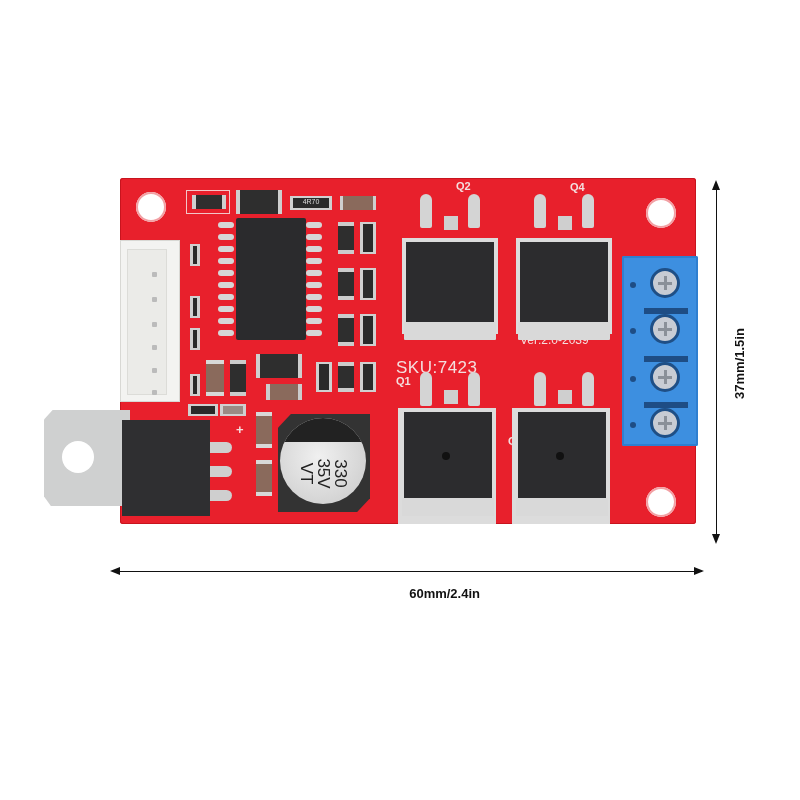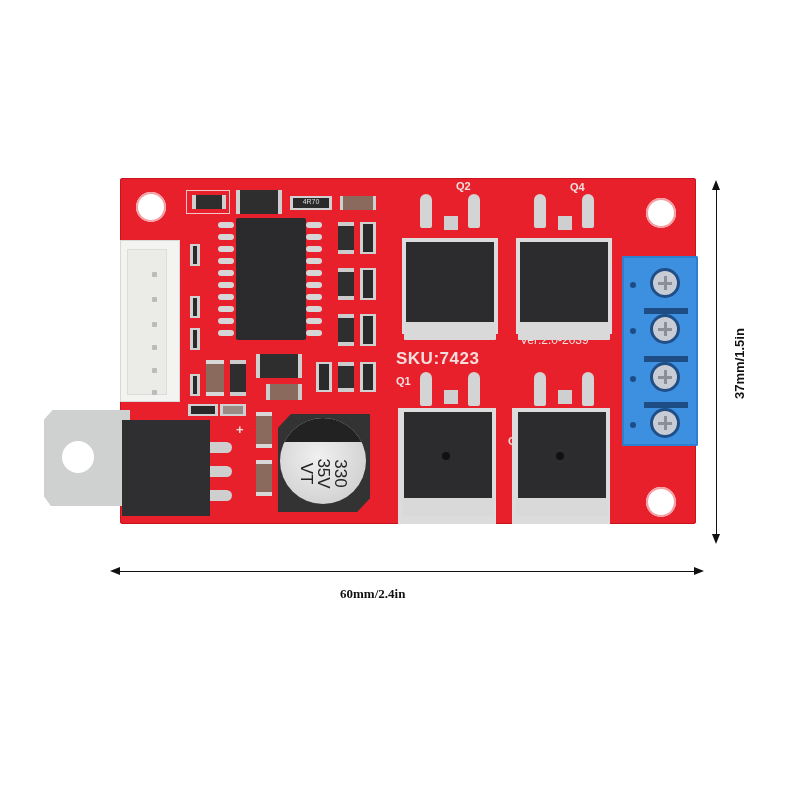--- a/index.html
+++ b/index.html
@@ -46,21 +46,21 @@
   .ecap-band{position:absolute;left:0;top:0;width:86px;height:24px;background:#222;}
   .ecap-text{position:absolute;left:14px;top:30px;transform:rotate(90deg);transform-origin:center;color:#222;font-size:17px;line-height:17px;width:58px;text-align:center;}
   
   .hline{left:114px;top:571px;width:588px;height:1px;background:#111;}
   .vline{left:716px;top:184px;width:1px;height:356px;background:#111;}
   .arrow-l{left:110px;top:567px;width:0;height:0;border-top:4px solid transparent;border-bottom:4px solid transparent;border-right:10px solid #111;}
   .arrow-r{left:694px;top:567px;width:0;height:0;border-top:4px solid transparent;border-bottom:4px solid transparent;border-left:10px solid #111;}
   .arrow-u{left:712px;top:180px;width:0;height:0;border-left:4px solid transparent;border-right:4px solid transparent;border-bottom:10px solid #111;}
   .arrow-d{left:712px;top:534px;width:0;height:0;border-left:4px solid transparent;border-right:4px solid transparent;border-top:10px solid #111;}
   .dim-label{font-weight:bold;font-size:13px;color:#111;}
-  .dim-h{left:340px;top:586px;width:120px;text-align:left;font-family:Liberation Serif, serif;}
+  .dim-h{left:360px;top:586px;width:120px;text-align:right;}
   .dim-v{left:684px;top:356px;width:110px;text-align:center;transform:rotate(-90deg);}
 </style>
 </head>
 <body>
 
 <div class="abs board"></div>
 
 <div class="abs hole" style="left:136px;top:192px;"></div>
 <div class="abs hole" style="left:646px;top:198px;"></div>
 <div class="abs hole" style="left:646px;top:487px;"></div>
@@ -126,21 +126,21 @@
 <div class="abs cap" style="left:206px;top:360px;width:18px;height:36px;"></div>
 <div class="abs diode" style="left:230px;top:360px;width:16px;height:36px;border:0;border-top:4px solid #ccc;border-bottom:4px solid #ccc;"></div>
 <div class="abs diode" style="left:256px;top:354px;width:46px;height:24px;"></div>
 <div class="abs cap" style="left:266px;top:384px;width:36px;height:16px;border:0;border-left:4px solid #ccc;border-right:4px solid #ccc;"></div>
 <div class="abs res" style="left:188px;top:404px;width:30px;height:12px;border-width:2px 3px;"></div>
 <div class="abs res" style="left:220px;top:404px;width:26px;height:12px;border-width:2px 3px;background:#9a8a84;"></div>
 <div class="abs cap" style="left:256px;top:412px;width:16px;height:36px;"></div>
 <div class="abs cap" style="left:256px;top:460px;width:16px;height:36px;"></div>
 <div class="abs silk" style="left:236px;top:422px;font-size:13px;">+</div>
 
-<div class="abs silk" style="left:396px;top:349px;font-size:17px;font-weight:bold;letter-spacing:0.5px;">SKU:7423</div>
+<div class="abs silk" style="left:396px;top:358px;font-size:17px;font-weight:normal;letter-spacing:0.5px;">SKU:7423</div>
 <div class="abs silk" style="left:520px;top:333px;font-size:12px;font-weight:normal;">Ver:2.0-2039</div>
 <div class="abs silk" style="left:396px;top:375px;font-size:11px;">Q1</div>
 <div class="abs silk" style="left:456px;top:180px;font-size:11px;">Q2</div>
 <div class="abs silk" style="left:508px;top:398px;font-size:11px;margin-top:37px;">Q3</div>
 <div class="abs silk" style="left:570px;top:181px;font-size:11px;">Q4</div>
 
 <div class="abs" style="left:402px;top:194px;width:96px;height:152px;">
   <div class="abs fet-leg" style="left:18px;top:0;"></div>
   <div class="abs fet-leg" style="left:66px;top:0;"></div>
   <div class="abs fet-mid" style="left:42px;top:22px;"></div>

